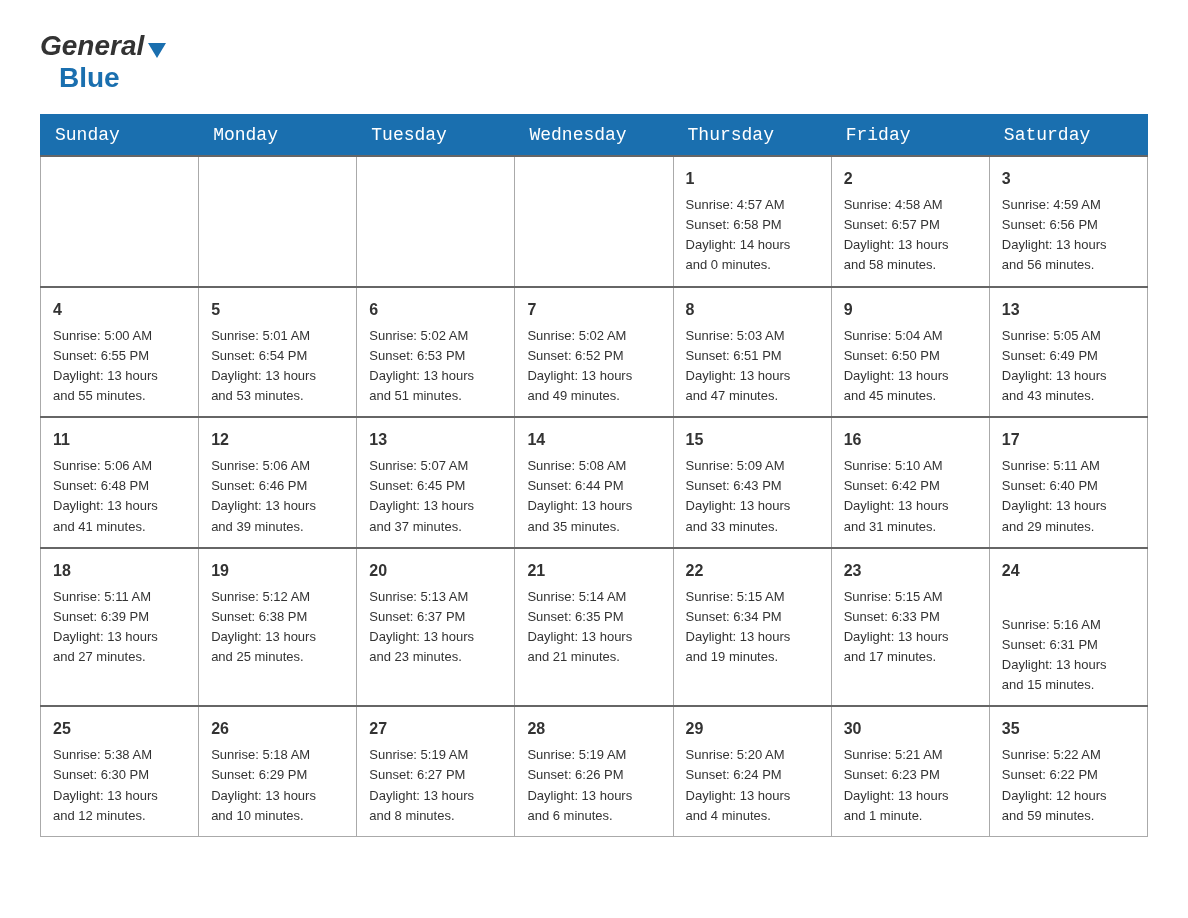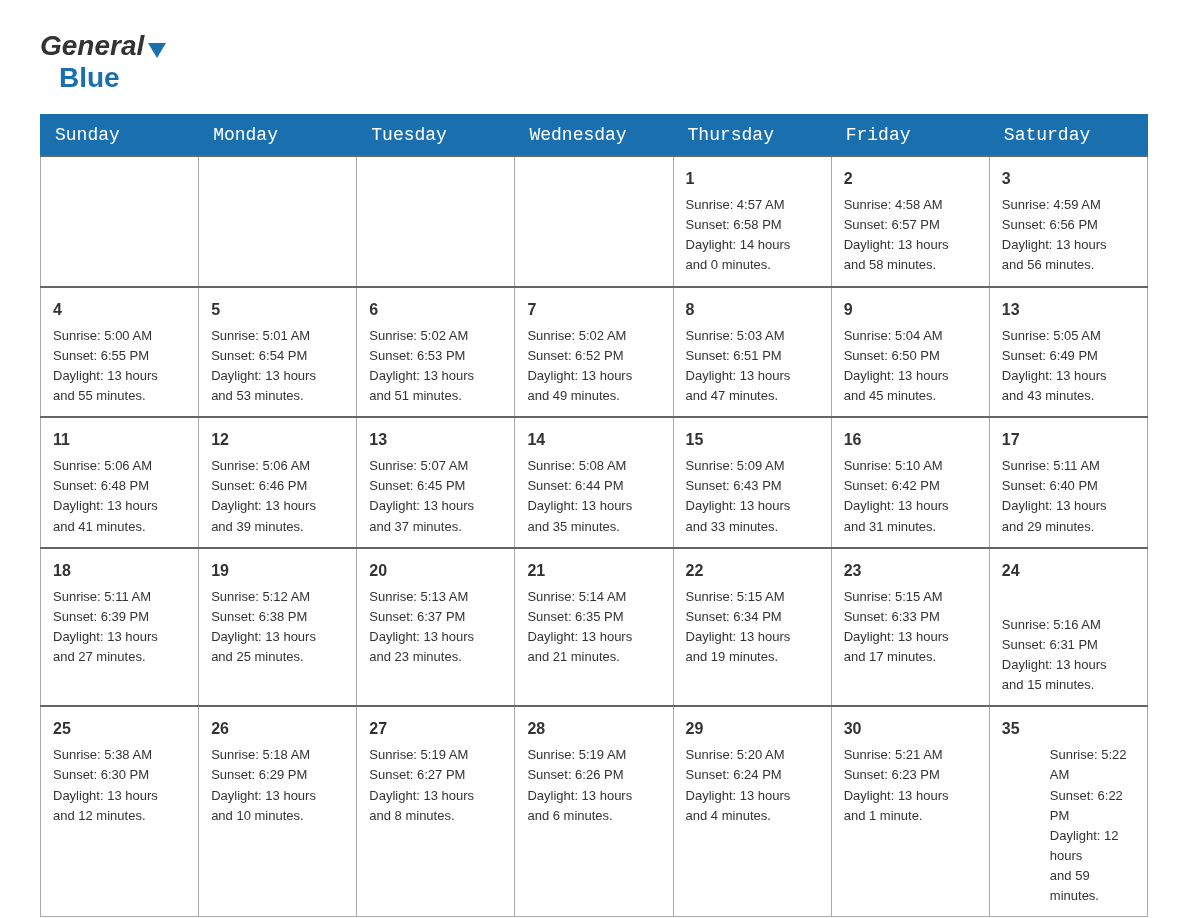--- a/index.html
+++ b/index.html
@@ -331,20 +331,20 @@
         </td>
         <td>
           <span class="day-num">30</span>
           <div class="day-info" style="white-space: pre-line;">Sunrise: 5:21 AM
 Sunset: 6:23 PM
 Daylight: 13 hours
 and 1 minute.</div>
         </td>
         <td>
           <span class="day-num">35</span>
-          <div class="day-info" style="white-space: pre-line; margin-left: 48px;">Sunrise: 5:22 AM
+          <div class="day-info" style="white-space: pre-line;">Sunrise: 5:22 AM
 Sunset: 6:22 PM
 Daylight: 12 hours
 and 59 minutes.</div>
         </td>
       </tr>
     </tbody>
 </table>
 
 </body></html>

